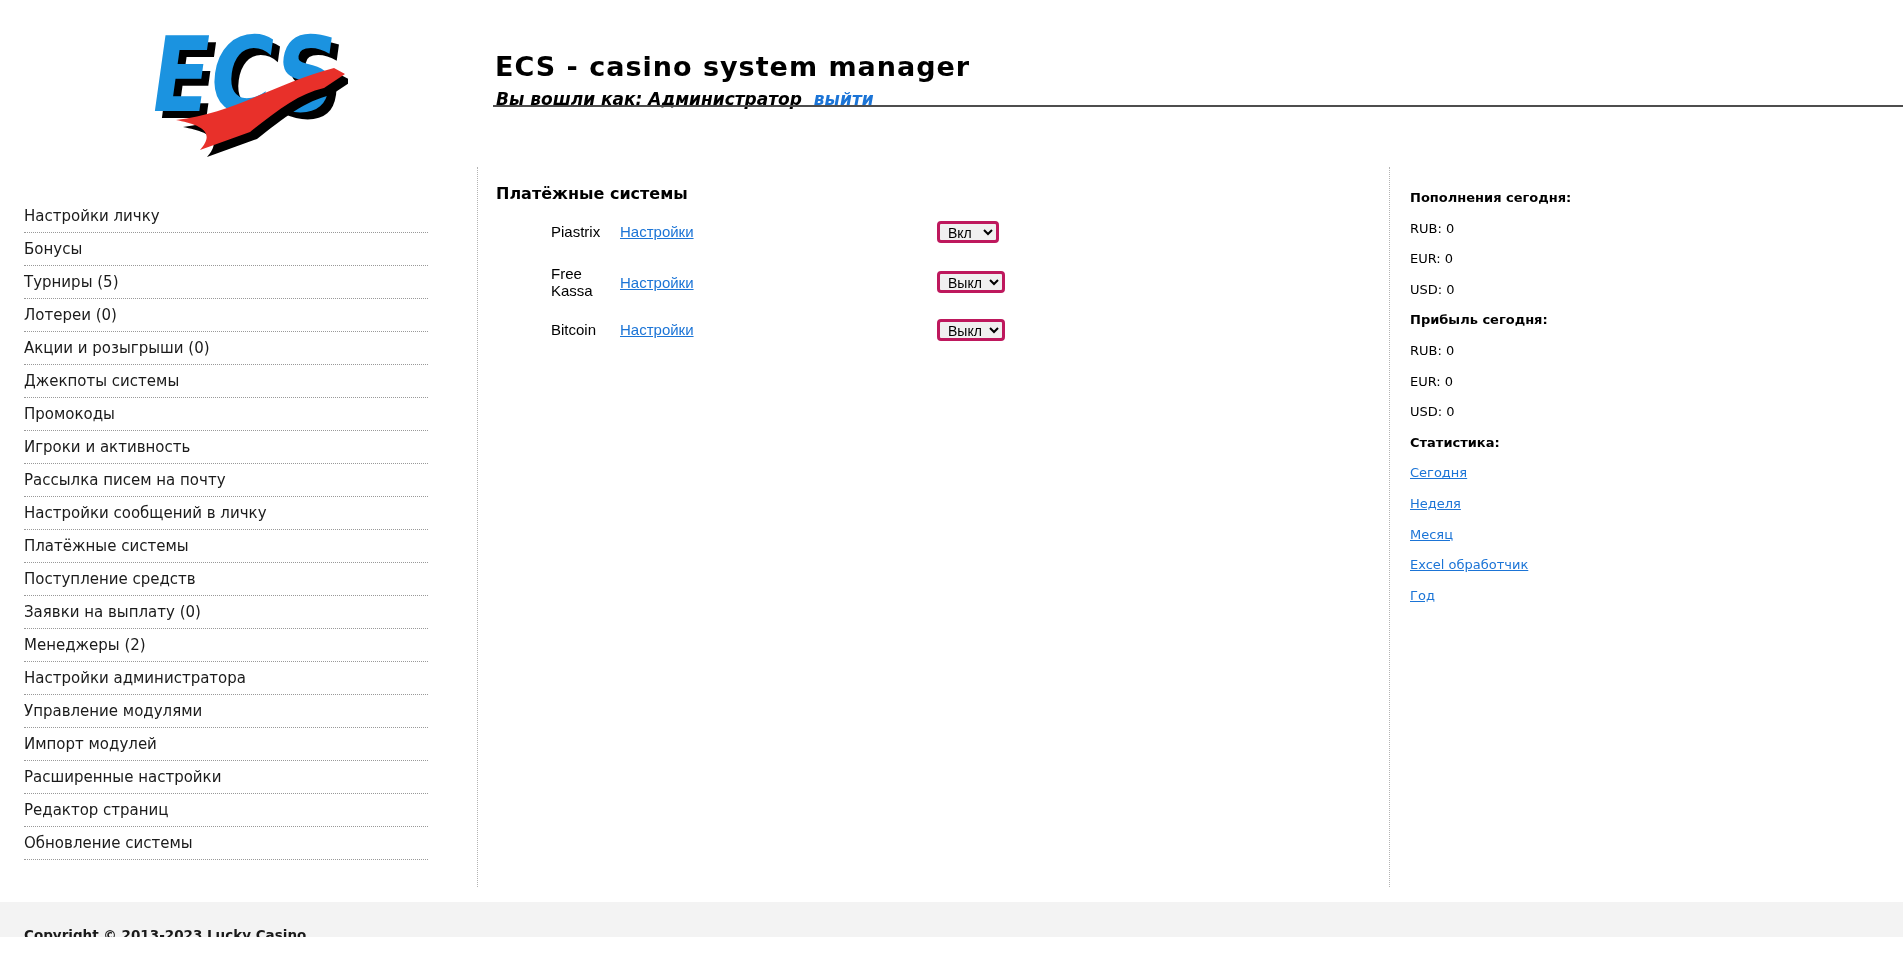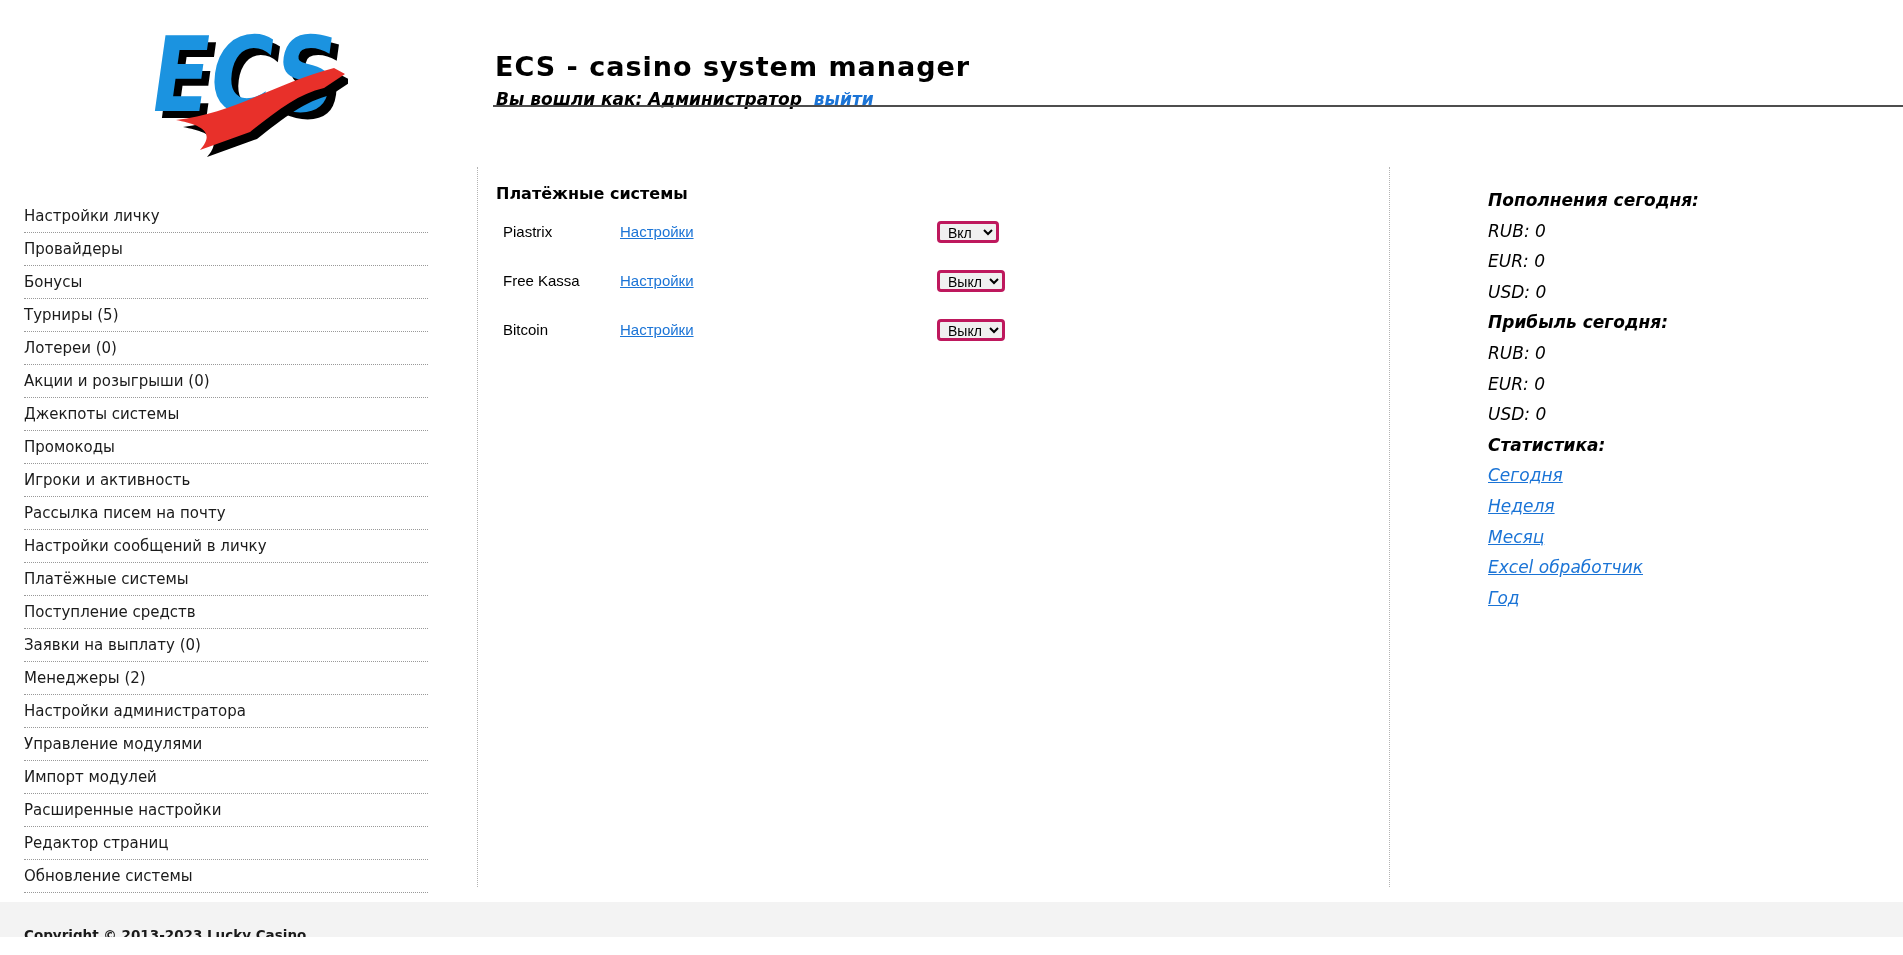--- a/index.html
+++ b/index.html
@@ -27,24 +27,24 @@
   #vsep-right{left:1389px;}
 
   
   #payments-heading{position:absolute;left:496px;top:184px;font-size:16px;font-weight:bold;white-space:nowrap;}
   #payments{position:absolute;left:503px;top:216px;width:560px;}
   .pay-row{display:grid;grid-template-columns:117px 317px auto;align-items:center;
            height:31px;margin-bottom:18px;font-size:15px;}
   .pay-row select{font-family:"Liberation Sans",sans-serif;font-size:14px;height:22px;
                   min-width:62px;padding:0 4px;background:#f0f0f0;border:3px solid #be185d;
                   border-radius:4px;color:#000;}
-  .pay-name{color:#000;}
+  .pay-name{color:#000;margin-left:48px;}
 
   
-  #stats-panel{position:absolute;left:1488px;top:186px;width:280px;font-size:17px;font-style:italic;}
+  #stats-panel{position:absolute;left:1410px;top:186px;width:280px;font-size:13px;}
   .rline{height:30.6px;box-sizing:border-box;padding-top:4px;white-space:nowrap;}
   .rline.bold{font-weight:bold;}
 
   
   #footer{position:absolute;left:0;right:0;top:902px;height:35px;background:#f3f3f3;overflow:hidden;}
   #copyright{margin:25px 0 0 24px;font-size:13.5px;font-weight:bold;color:#1b1b1b;white-space:nowrap;}
 </style>
 </head>
 <body>
 
@@ -65,21 +65,20 @@
   <div id="login-line" class="comic">
     <span>Вы вошли как: Администратор</span>
     <a href="#">выйти</a>
   </div>
   <div id="header-rule"></div>
 
   <nav id="sidebar" class="comic">
 
       <div class="side-item">Настройки личку</div>
 
-      <div class="side-item">Провайдеры</div>
 
       <div class="side-item">Бонусы</div>
 
       <div class="side-item">Турниры (5)</div>
 
       <div class="side-item">Лотереи (0)</div>
 
       <div class="side-item">Акции и розыгрыши (0)</div>
 
       <div class="side-item">Джекпоты системы</div>

